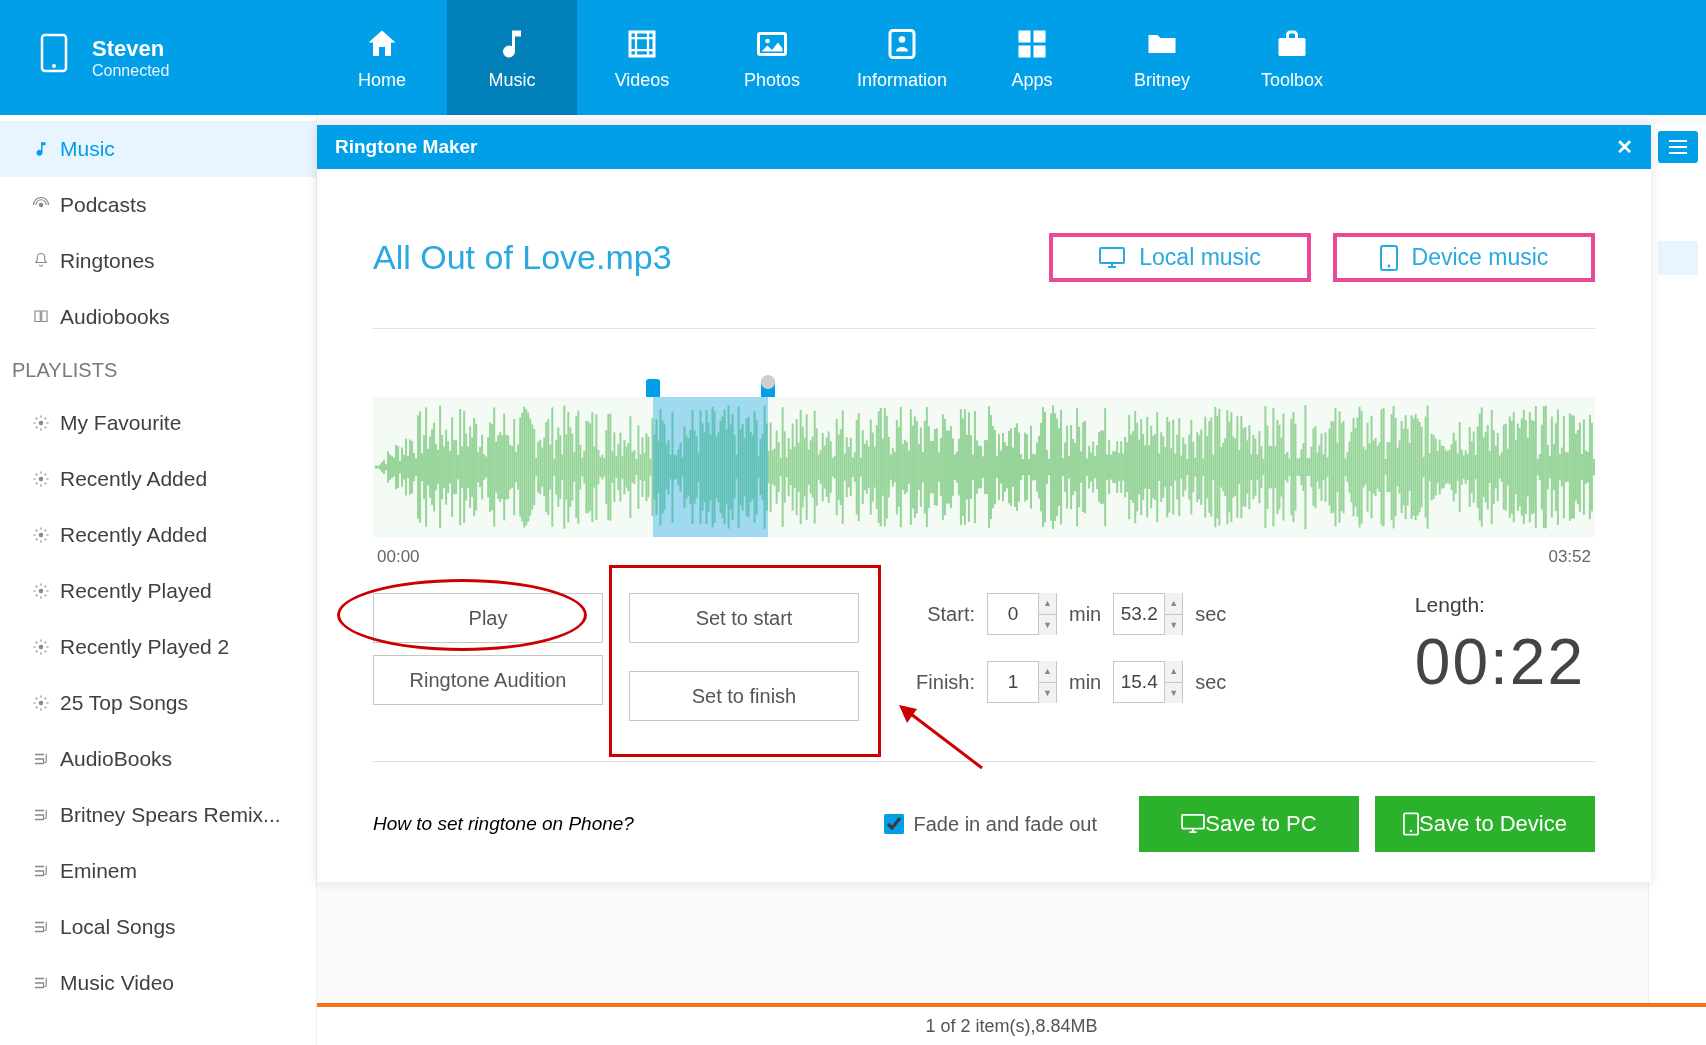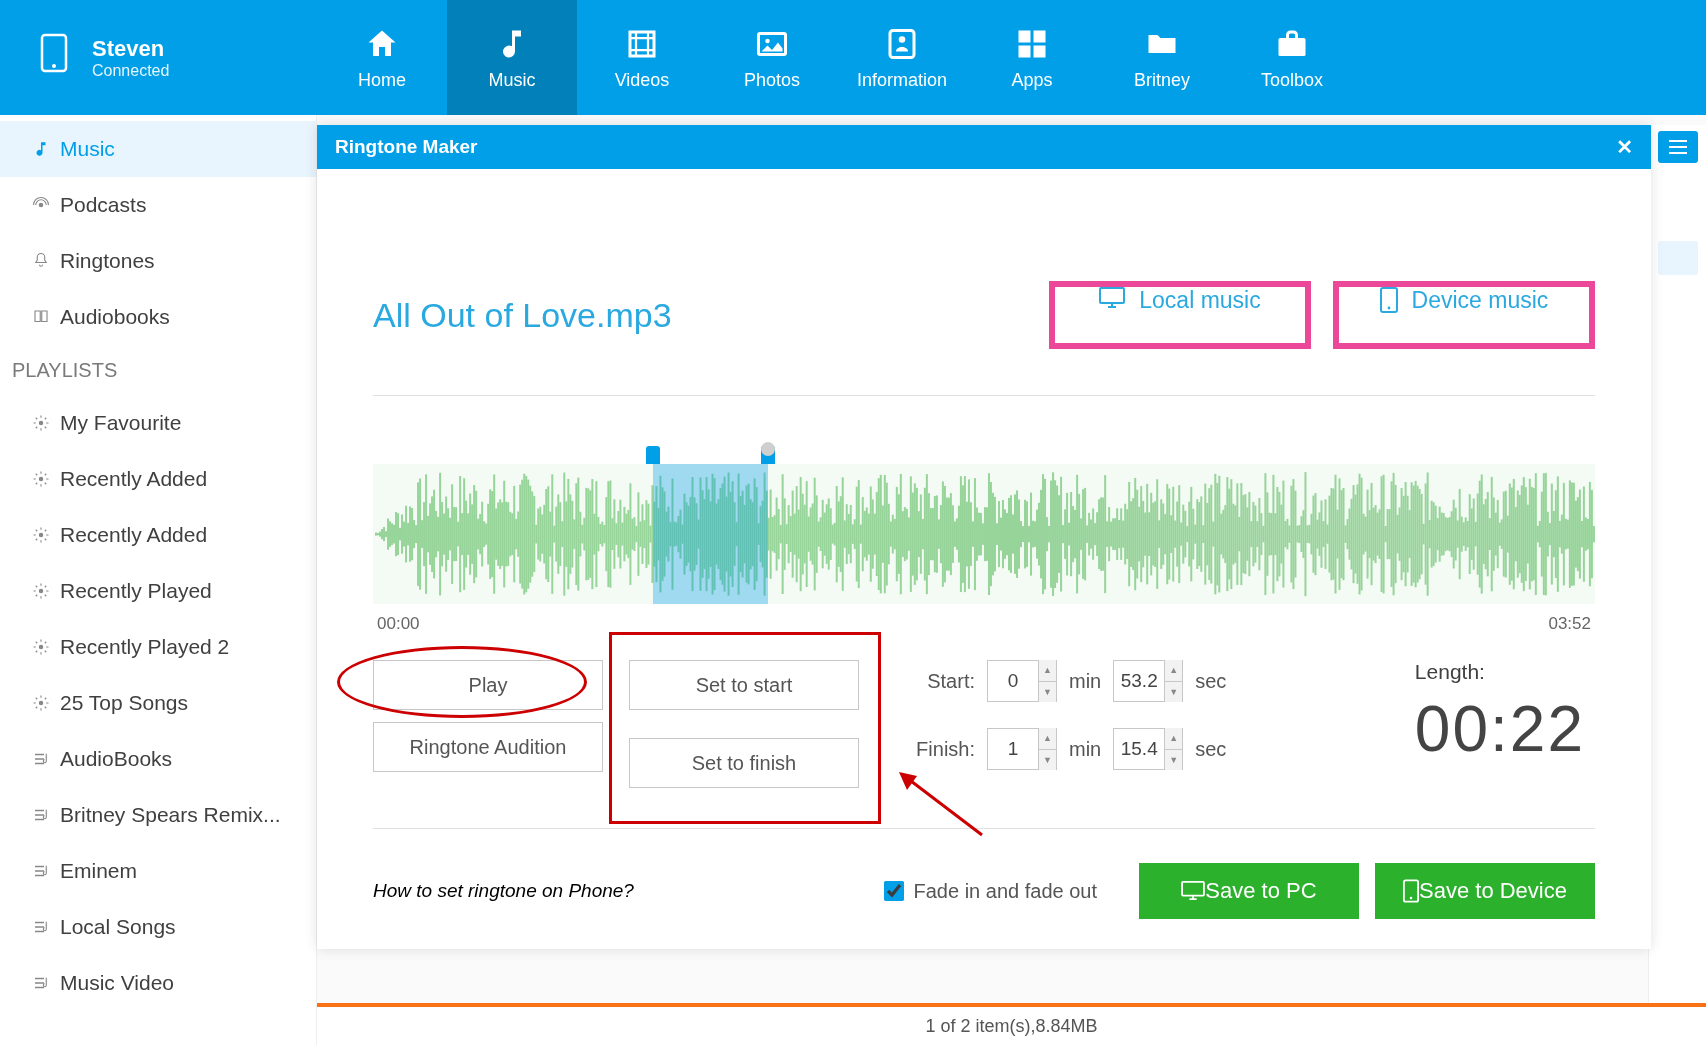--- a/index.html
+++ b/index.html
@@ -33,26 +33,26 @@
     
     .rightcol { position:absolute; top:10px; right:0; width:58px; height:900px; background:#fff; border-left:1px solid #eee;}
     .rightcol .menu-btn{ width:40px; height:32px; margin:6px auto; background:#019fe8; border-radius:3px; display:flex; align-items:center; justify-content:center;}
     .rightcol .menu-btn svg{fill:#fff;}
     .rightcol .sel-strip{ width:40px; height:34px; margin:78px auto 0; background:#e8f5fe; border-radius:3px;}
 
     
     .dialog { position: absolute; top: 10px; left: 0; width: 1334px; background: #fff; box-shadow: 0 0 12px rgba(0,0,0,.12); }
     .dlg-title { height: 44px; background: #019fe8; color: #fff; display: flex; align-items: center; padding: 0 18px; font-size: 19px; font-weight: 600; justify-content: space-between; }
     .dlg-title .close { cursor: pointer; font-size: 20px; }
-    .dlg-body { padding: 64px 56px 30px 56px; margin-top: 48px; }
+    .dlg-body { padding: 64px 56px 30px 56px; }
 
     .file-row { display: flex; align-items: center; justify-content: space-between; margin-bottom: 46px; }
     .filename { color: #2aa9e0; font-size: 34px; font-weight: 300; }
     .srcbtns { display: flex; gap: 22px; }
-    .obtn { width: 262px; height: 68px; border: 6px solid #ec4899; background: #fff; color: #2aa9e0; font-size: 23px; display: flex; justify-content: center; gap: 14px; cursor: pointer; }
+    .obtn { width: 262px; height: 49px; border: 4px solid #ec4899; background: #fff; color: #2aa9e0; font-size: 23px; display: flex; align-items: center; justify-content: center; gap: 14px; cursor: pointer; }
     .obtn svg{ fill:#2aa9e0; }
 
     .divider { height: 1px; background: #e1e1e1; margin-bottom: 68px; }
 
     
     .wave-wrap { position: relative; height: 140px; background: #f4fbf4; margin-bottom: 6px; overflow:hidden;}
     .wave-svg { position:absolute; inset:0; }
     .wave-sel { position:absolute; top:0; bottom:0; left:280px; width:115px; background: rgba(1,159,232,.35); }
     .wave-handle { position:absolute; top:-18px; width:14px; height:22px; background:#019fe8; border-radius:3px; }
     .wave-handle.start{ left:280px; transform:translateX(-50%);}

